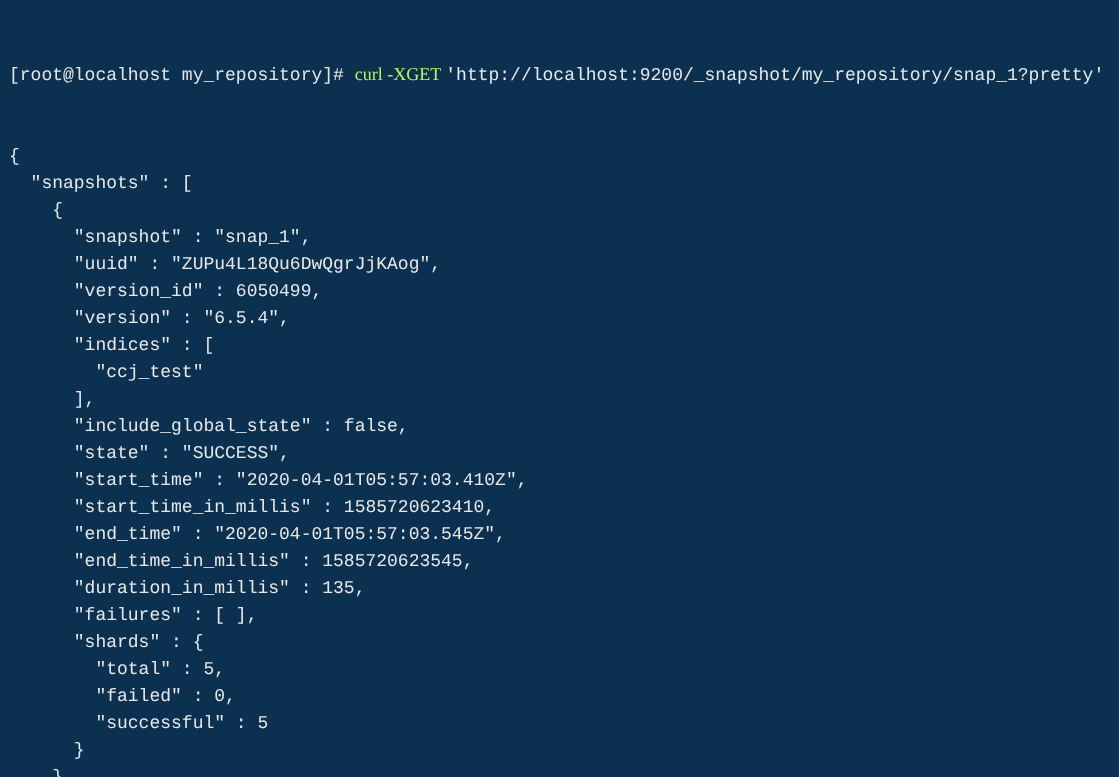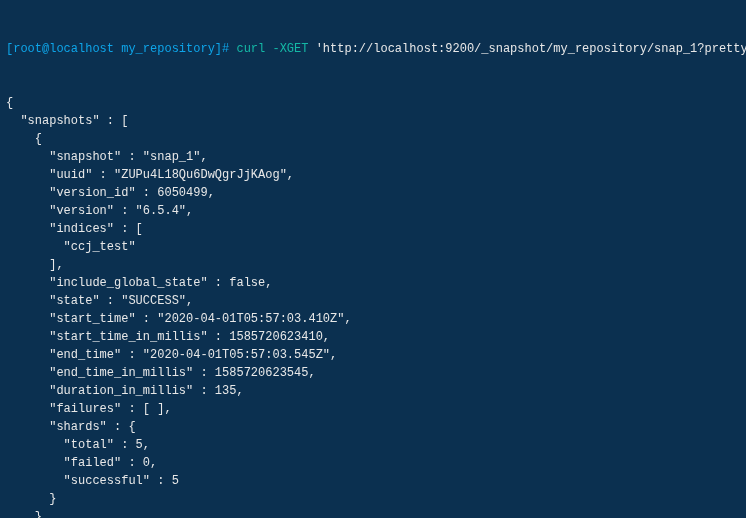--- a/index.html
+++ b/index.html
@@ -12,24 +12,25 @@
     font-family: "Consolas", "Menlo", "Courier New", monospace;
     font-size: 12px;
     line-height: 18px;
     overflow: hidden;
   }
   .terminal {
     padding: 4px 6px;
     white-space: pre;
   }
   .prompt {
-    color: #0ea5e9;
+    color: #e5e5e5;
   }
   .cmd {
-    color: #14b8a6;
+    color: #bef264;
+    font-family: Liberation Serif, serif;
   }
   .url {
     color: #e8e8e8;
   }
   .json-line {
     color: #e8e8e8;
   }
 </style>
 </head>
 <body>

